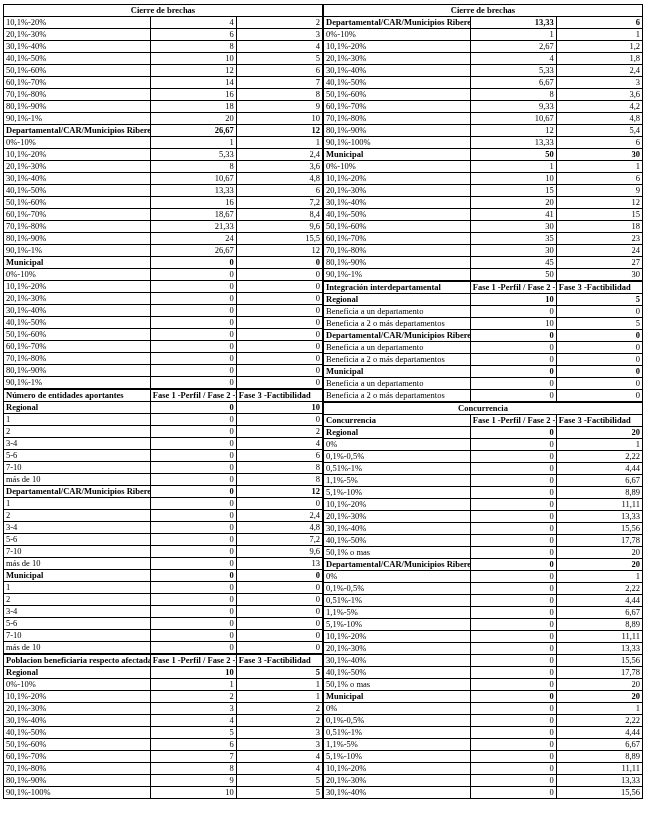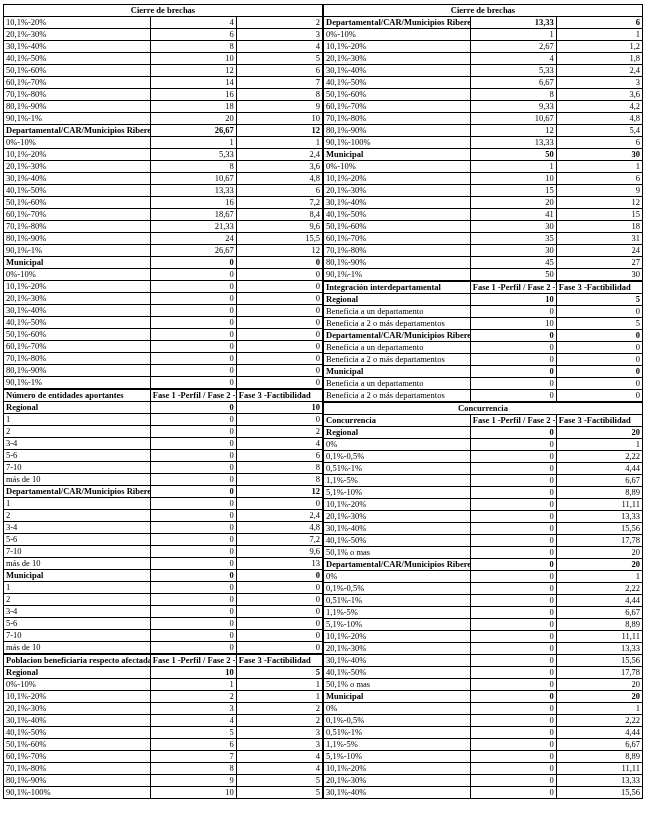--- a/index.html
+++ b/index.html
@@ -547,21 +547,21 @@
             <td class="num">15</td>
           </tr>
           <tr>
             <td class="lbl">50,1%-60%</td>
             <td class="num">30</td>
             <td class="num">18</td>
           </tr>
           <tr>
             <td class="lbl">60,1%-70%</td>
             <td class="num">35</td>
-            <td class="num">31</td>
+            <td class="num">23</td>
           </tr>
           <tr>
             <td class="lbl">70,1%-80%</td>
             <td class="num">30</td>
             <td class="num">24</td>
           </tr>
           <tr>
             <td class="lbl">80,1%-90%</td>
             <td class="num">45</td>
             <td class="num">27</td>

